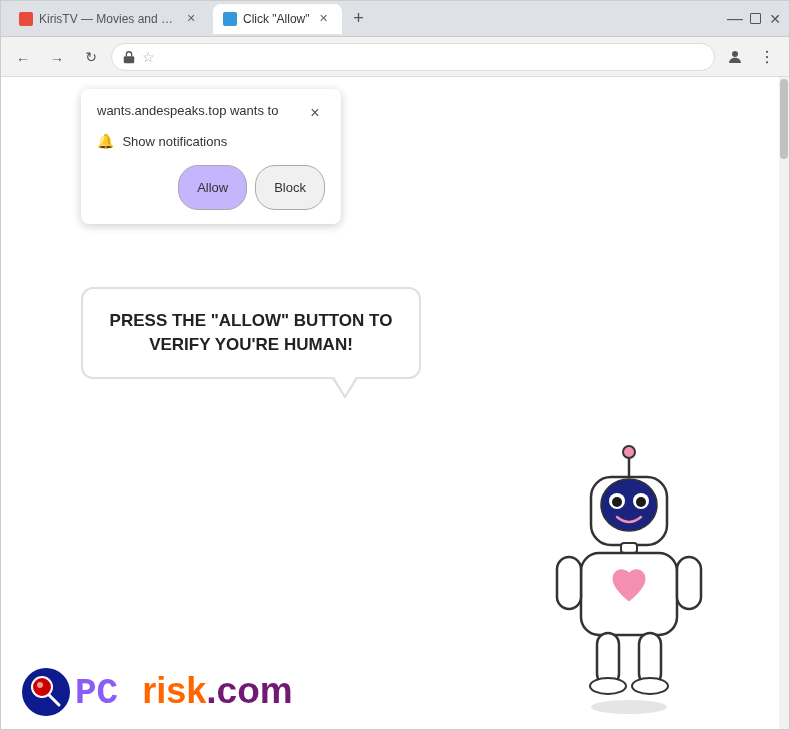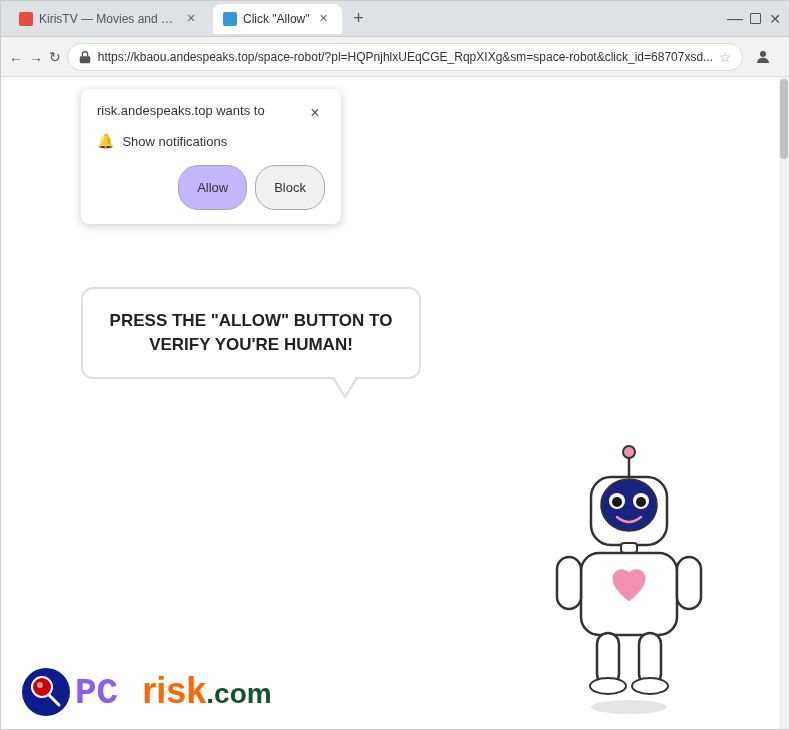--- a/index.html
+++ b/index.html
@@ -365,22 +365,22 @@
       color: #8b5cf6;
       font-family: Liberation Mono, monospace;
     }
 
     .pcrisk-risk {
       color: #ff6600;
       margin-left: 24px;
     }
 
     .pcrisk-com {
-      color: #14532d;
-      font-size: 28px;
+      color: #701a75;
+      font-size: 37px;
     }
 
     
     .win-minimize { font-size: 16px; color: #555; }
     .win-maximize { font-size: 13px; color: #555; border: 1.5px solid #555; width: 11px; height: 11px; border-radius: 1px; }
     .win-close-x { font-size: 14px; color: #555; }
   </style>
 </head>
 <body>
 
@@ -420,21 +420,20 @@
       <span>→</span>
     </div>
     <div class="nav-btn">
       <span>↻</span>
     </div>
     <div class="url-bar">
       <svg class="url-favicon" viewBox="0 0 16 16" fill="none">
         <rect x="2" y="7" width="12" height="8" rx="1.5" fill="#555"></rect>
         <path d="M5 7V5a3 3 0 016 0v2" stroke="#555" stroke-width="1.5" fill="none"></path>
       </svg>
-      <span class="url-text">https://kbaou.andespeaks.top/space-robot/?pl=HQPnjhlxUEqCGE_RqpXIXg&amp;sm=space-robot&amp;click_id=68707xsd...</span>
       <span class="url-star">☆</span>
     </div>
     <div class="address-bar-actions">
       <div class="action-btn">
         <svg width="18" height="18" viewBox="0 0 24 24" fill="#555">
           <circle cx="12" cy="8" r="4"></circle>
           <path d="M4 20c0-4 3.6-7 8-7s8 3 8 7" fill="#555"></path>
         </svg>
       </div>
       <div class="action-btn">
@@ -444,21 +443,21 @@
           <circle cx="12" cy="19" r="1.5"></circle>
         </svg>
       </div>
     </div>
   </div>
 
   <div class="page-content">
 
     <div class="notification-popup">
       <div class="popup-header">
-        <span class="popup-title">risk.andespeaks.top wants to</span>
+        <span class="popup-title">wants.andespeaks.top wants to</span>
         <div class="popup-close">×</div>
       </div>
       <div class="popup-permission">
         <span class="bell-icon">🔔</span>
         <span>Show notifications</span>
       </div>
       <div class="popup-actions">
         <button class="btn-allow">Allow</button>
         <button class="btn-block">Block</button>
       </div>

